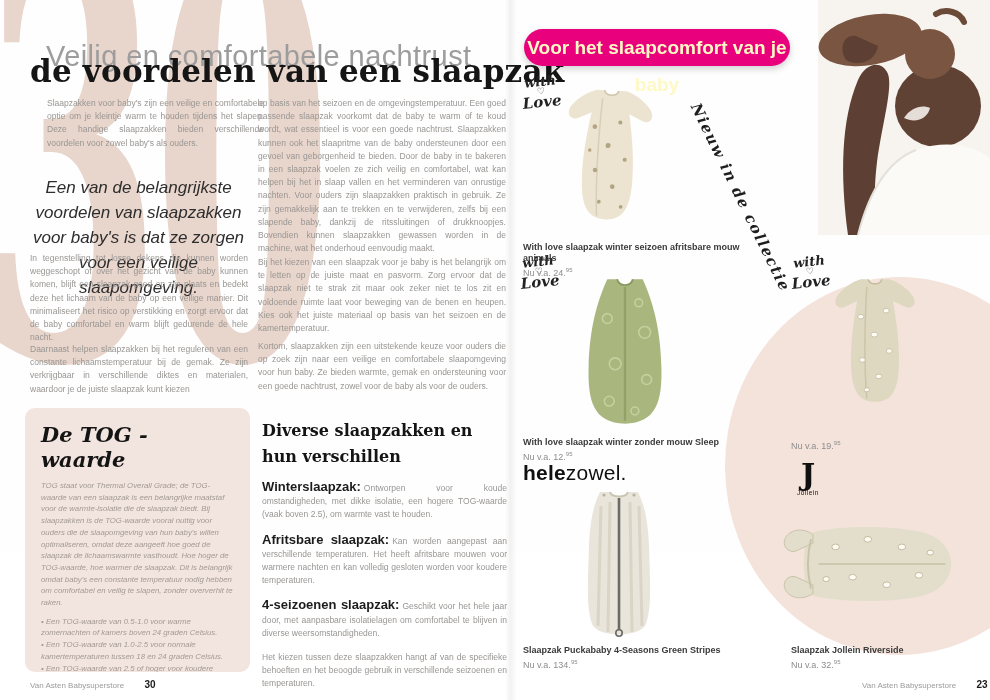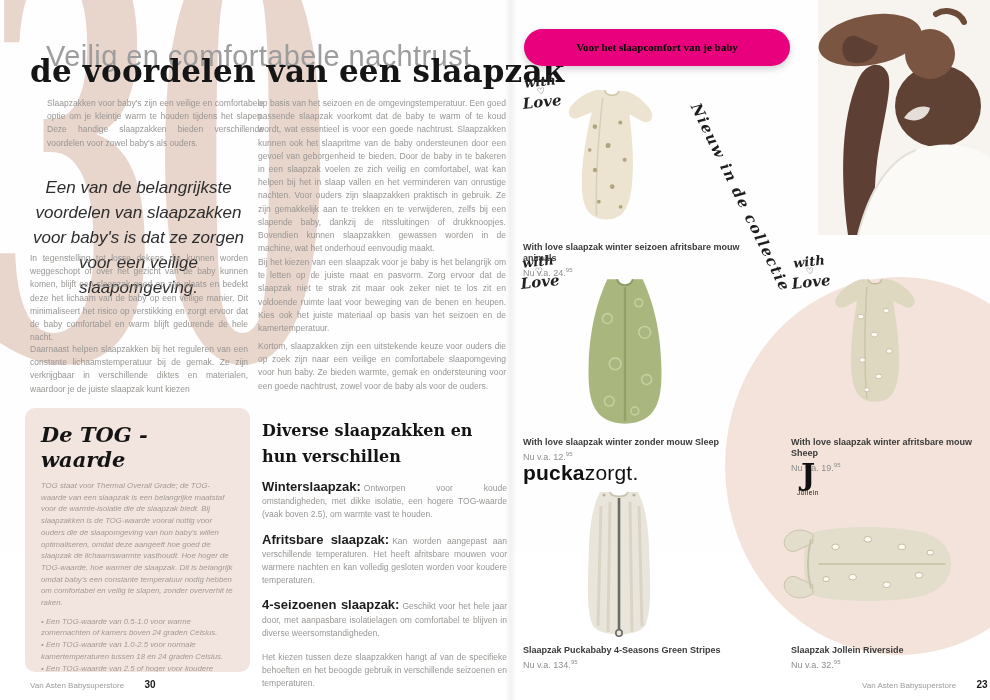--- a/index.html
+++ b/index.html
@@ -35,22 +35,22 @@
   .diverse b{color:#1c1c1c;font-size:13px;margin-right:3px;}
   .footer{position:absolute;top:679px;z-index:3;font-size:8px;color:#9b9b9b;}
   .footer .pagenum{font-size:10px;font-weight:700;color:#1a1a1a;margin-left:18px;}
 
   
   .gutter{position:absolute;left:505px;top:0;width:12px;height:700px;z-index:4;
     background:linear-gradient(90deg,rgba(0,0,0,0) 0%,rgba(0,0,0,0.05) 45%,rgba(0,0,0,0) 100%);}
 
   
   .banner{position:absolute;left:524px;top:29px;width:266px;height:37px;z-index:5;
-    background:#e8007d;border-radius:19px;color:#000000;font-weight:700;font-size:11px;
-    text-align:center;line-height:37px;box-shadow:0 3px 7px rgba(0,0,0,.18);font-family:Liberation Serif, serif;}
+    background:#e8007d;border-radius:19px;color:#fef9c3;font-weight:700;font-size:19px;
+    text-align:center;line-height:37px;box-shadow:0 3px 7px rgba(0,0,0,.18);}
   .photo{position:absolute;left:818px;top:0;width:172px;height:235px;z-index:1;}
   .pink-circle{position:absolute;left:725px;top:277px;width:350px;height:378px;z-index:0;
     background:#f4e3db;border-radius:50%;}
   .new-script{position:absolute;left:703px;top:100px;z-index:3;
     font-family:"DejaVu Serif",serif;font-style:italic;font-weight:700;font-size:15px;
     letter-spacing:1.5px;color:#1e1e1e;transform:rotate(64deg);transform-origin:left top;
     white-space:nowrap;}
   .with-love{position:absolute;z-index:3;width:44px;text-align:center;
     font-family:"DejaVu Serif",serif;font-style:italic;color:#222;transform:rotate(-6deg);}
   .with-love .w1{font-size:13px;line-height:11px;font-weight:700;}
@@ -186,41 +186,40 @@
           <circle cx="70" cy="140" r="4"></circle>
         <circle cx="74" cy="30" r="4"></circle>
       </g>
     </svg>
   </div>
   <div class="caption" style="left:523px;top:437px;width:250px;">
     <div class="pname">With love slaapzak winter zonder mouw Sleep</div>
     <div class="pprice"><span>Nu v.a. 12.</span><sup>95</sup></div>
   </div>
   <div class="logo-pucka">
-    <span class="b">pucka</span><span class="dot">zorgt.</span>
+    <span class="b">hele</span><span class="dot">zowel.</span>
   </div>
 
   <div class="product" style="left:822px;top:262px;">
     <svg width="112" height="172" viewBox="0 0 150 200">
       <path d="M52,8 L62,8 C64,16 78,16 80,8 L90,8 C100,11 114,19 122,31 C128,41 120,49 112,45 L95,37 C101,70 104,100 103,124 C102,158 92,172 71,172 C50,172 40,158 39,124 C38,100 41,70 47,37 L30,45 C22,49 14,41 20,31 C28,19 42,11 52,8 Z" fill="#ded8c0"></path>
       <path d="M62,8 C64,16 78,16 80,8" fill="none" stroke="#c2bb9e" stroke-width="2"></path>
       <path d="M60,18 C57,70 56,120 60,168" fill="none" stroke="#ccc5a8" stroke-width="2"></path>
       <g fill="#fdfbf3" stroke="#b5ab8c" stroke-width="0.8">
         <ellipse cx="52" cy="58" rx="4" ry="3"></ellipse>
           <ellipse cx="86" cy="50" rx="4" ry="3"></ellipse>
           <ellipse cx="70" cy="82" rx="4.5" ry="3.2"></ellipse>
         <ellipse cx="90" cy="104" rx="4" ry="3"></ellipse>
           <ellipse cx="54" cy="116" rx="4" ry="3"></ellipse>
           <ellipse cx="76" cy="138" rx="4.2" ry="3"></ellipse>
         <ellipse cx="60" cy="156" rx="3.6" ry="2.6"></ellipse>
       </g>
     </svg>
   </div>
   <div class="caption" style="left:791px;top:437px;width:190px;">
-    <div class="pname">With love slaapzak winter afritsbare mouw Sheep</div>
     <div class="pprice"><span>Nu v.a. 19.</span><sup>95</sup></div>
   </div>
   <div class="logo-jollein">
     <div class="bigj">J</div>
     <div class="small">Jollein</div>
   </div>
 
   <div class="product" style="left:556px;top:486px;">
     <svg width="126" height="158" viewBox="0 0 126 158">
       <path d="M44,6 L54,6 C56,12 70,12 72,6 L82,6 C88,18 92,34 93,60 C94,95 96,120 90,138 C84,152 42,152 36,138 C30,120 32,95 33,60 C34,34 38,18 44,6 Z" fill="#e9e5da"></path>

